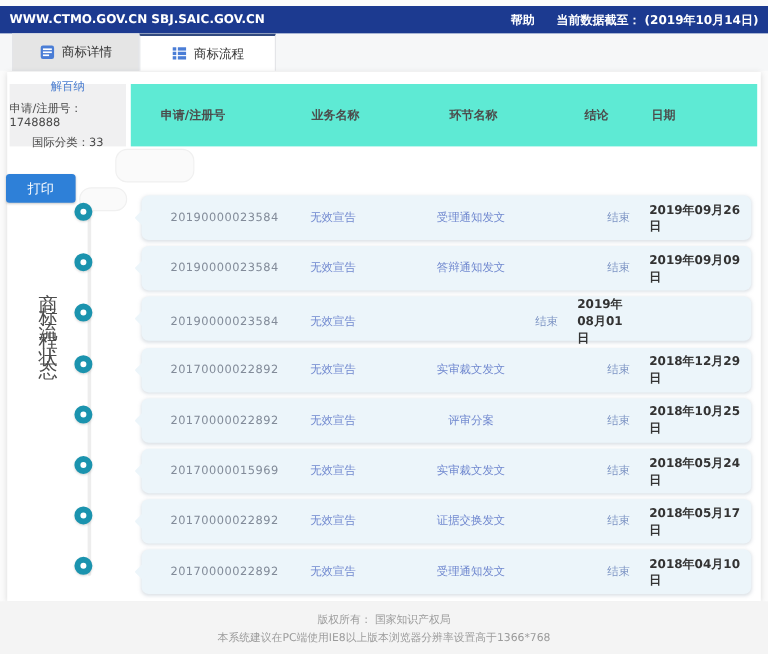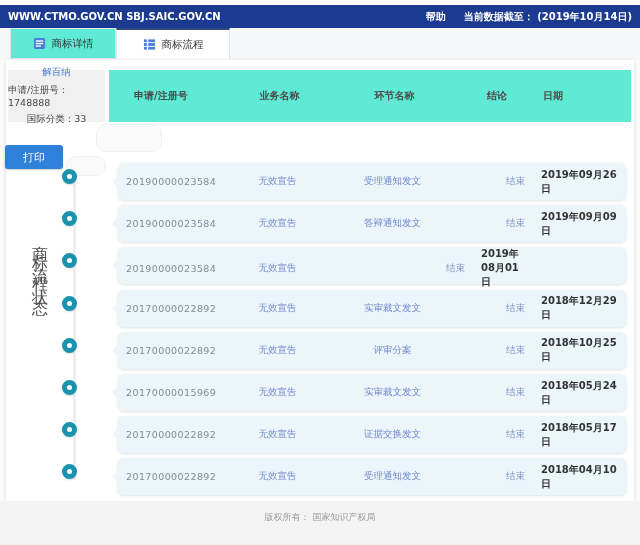--- a/index.html
+++ b/index.html
@@ -10,21 +10,21 @@
   .topbar { position:absolute; top:5px; left:0; right:0; height:23px; background:#1c3a90;
             color:#fff; font-size:10px; font-weight:bold; display:flex; align-items:center;
             justify-content:space-between; padding:0 8px; }
   .topbar-right { display:flex; gap:18px; align-items:flex-start; }
   .topbar a { color:#fff; text-decoration:none; cursor:pointer; }
 
   
   .tabs { position:absolute; top:28px; left:0; right:0; height:31px; background:#f6f7f8;
           display:flex; padding-left:10px; }
   .tab { width:106px; height:31px; display:flex; align-items:center; justify-content:center;
-         gap:6px; font-size:10.5px; color:#333; background:#5eead4; border:1px solid #e4e5e8;
+         gap:6px; font-size:10.5px; color:#333; background:#e5e5e5; border:1px solid #e4e5e8;
          cursor:pointer; }
   .tab.active { width:114px; background:#fff; border-top:2px solid #31497f; border-bottom:none; }
   .tab .icon { display:inline-flex; }
 
   
   .card { position:absolute; top:60px; left:6px; width:628px; height:441px; background:#fff;
           box-shadow:0 1px 5px rgba(0,0,0,.13); }
 
   
   .band { position:absolute; top:10px; left:2px; right:3px; height:52px; display:flex; gap:4px; }
@@ -57,21 +57,21 @@
   
   .bubble { position:absolute; background:#fafafa; border:1px solid #f0f0f0; border-radius:10px; }
 
   
   .row-card { position:absolute; left:112px; right:8px; height:37px; background:#ecf5fa;
               border-radius:6px; box-shadow:0 1px 3px rgba(120,140,160,.25); display:grid;
               grid-template-columns:117px 85px 145px 60px 1fr; align-items:center;
               font-size:9.5px; cursor:pointer; }
   .row-card::before { content:""; position:absolute; left:-4px; top:14px; width:9px; height:9px;
                       background:#ecf5fa; transform:rotate(45deg); border-radius:1px; }
-  .cell.c0 { color:#828b99; padding-left:8px; letter-spacing:.4px; }
+  .cell.c0 { color:#828b99; padding-left:8px; letter-spacing:.4px;margin-left:16px; }
   .cell.c1, .cell.c2 { color:#7088cf; text-align:center; }
   .cell.c3 { color:#7f96c5; text-align:right; }
   .cell.c4 { color:#333; font-weight:bold; font-size:10px; padding-left:16px; }
 
   
   .footer { position:absolute; left:0; right:0; bottom:0; height:44px; background:#f4f4f4;
             text-align:center; color:#9b9b9b; font-size:9px; padding-top:9px; line-height:15px; }
 </style>
 </head>
 <body>
@@ -206,15 +206,16 @@
           <span class="cell c2">受理通知发文</span>
           <span class="cell c3">结束</span>
           <span class="cell c4">2018年04月10日</span>
         </div>
       </div>
 
   </main>
 
   <footer class="footer">
     <div>版权所有： 国家知识产权局</div>
+    <div>本系统建议在PC端使用IE8以上版本浏览器分辨率设置高于1366*768</div>
   </footer>
 
 </div>
 
 </body></html>

